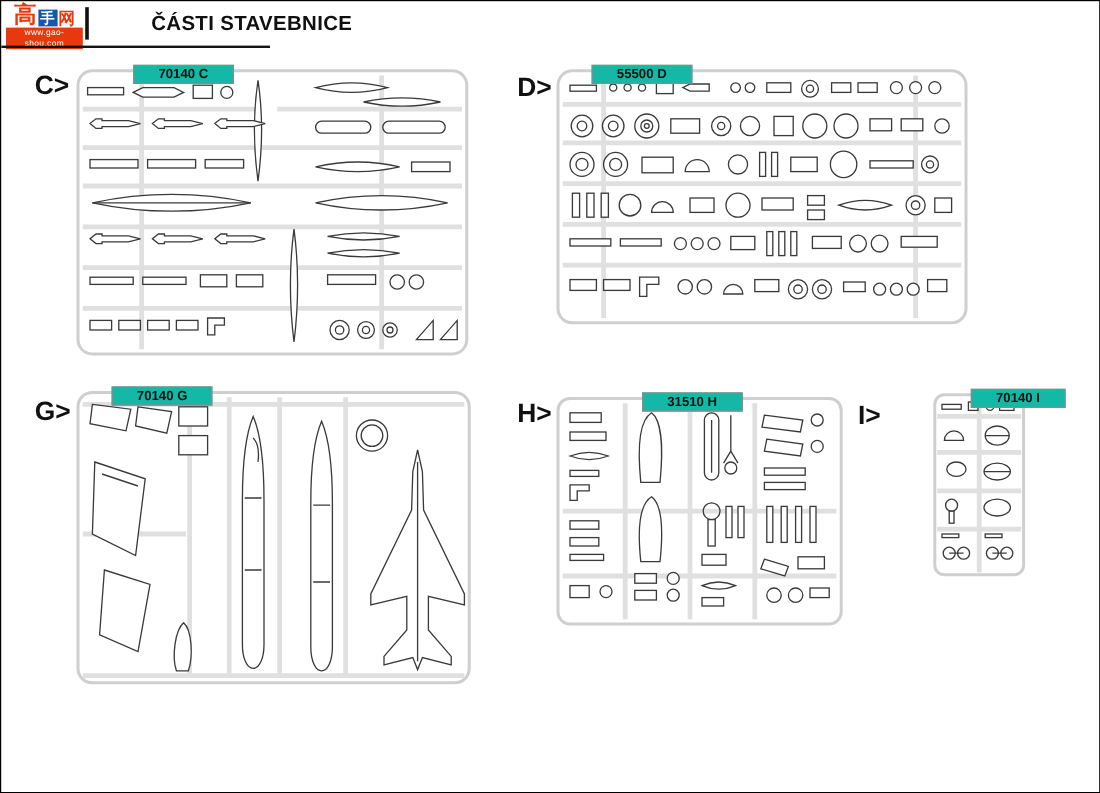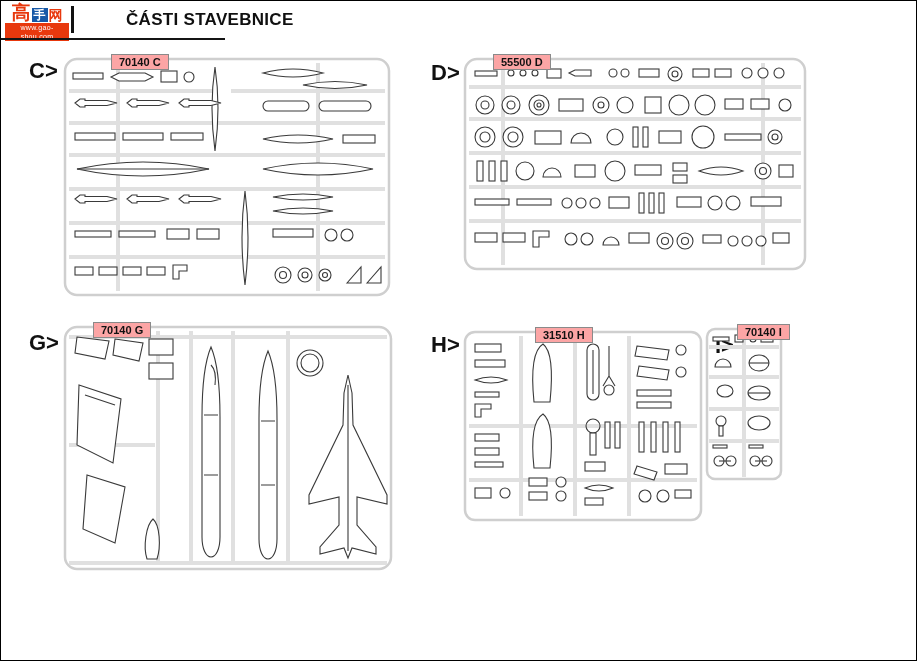--- a/index.html
+++ b/index.html
@@ -17,22 +17,22 @@
   .wm-wang { color:#e8380d; font-weight:bold; font-size:14px; line-height:1; }
   .wm-url { margin-top:1px; background:#e8380d; color:#fff; font-size:7px; line-height:9px; letter-spacing:.3px; }
   .hdr-bar { position:absolute; left:70px; top:5px; width:3px; height:27px; background:#111; }
   .title { position:absolute; left:81px; top:9px; font-size:17px; font-weight:bold; letter-spacing:.3px; color:#101010;margin-left:44px; }
   .hdr-line { position:absolute; left:0; top:37px; width:224px; height:2px; background:#141414; }
   
   .sprue-letter { position:absolute; font-size:22px; font-weight:bold; color:#111; }
   .panel { position:absolute; }
   .panel svg { display:block; width:100%; height:100%; }
   .code-tag {
-    position:absolute; top:-3px; background:#fca5a5; border:1.5px solid #8a8a8a;
-    padding:1px 7px; font-size:11px; font-weight:bold; color:#111;
+    position:absolute; top:-3px; background:#14b8a6; border:1.5px solid #8a8a8a;
+    padding:1px 20px; font-size:11px; font-weight:bold; color:#111;
     white-space:nowrap; z-index:2;
   }
   .frame { fill:none; stroke:#cfcfcf; stroke-width:2.5; }
   .runner { fill:none; stroke:#e0e0e0; stroke-width:4; stroke-linecap:square; }
   .part { fill:#ffffff; stroke:#3a3a3a; stroke-width:1.1; }
   .partn { fill:none; stroke:#3a3a3a; stroke-width:1.1; }
   
   .footer { position:absolute; right:14px; bottom:10px; display:flex; align-items:center; gap:6px; }
   .hs-icon { width:21px; height:21px; background:#d42a1e; display:flex; align-items:center; justify-content:center; }
   .hs-text { color:#a8adb3; font-weight:bold; font-size:16px; letter-spacing:1px; }
@@ -298,21 +298,21 @@
         <rect class="part" x="202" y="134" width="22" height="10"></rect>
         <circle class="part" cx="182" cy="166" r="6"></circle>
           <circle class="part" cx="200" cy="166" r="6"></circle>
         <rect class="part" x="212" y="160" width="16" height="8"></rect>
       </svg>
     </div>
   </section>
 
   <section>
     <div class="sprue-letter" style="left:714px; top:332px;">I&gt;</div>
-    <div class="panel" style="left:704px; top:326px; width:78px; height:154px;">
+    <div class="panel" style="left:776px; top:326px; width:78px; height:154px;">
       <div class="code-tag" style="left:32px;">70140 I</div>
       <svg viewBox="0 0 78 154">
         <rect class="frame" x="2" y="2" width="74" height="150" rx="8"></rect>
         <path class="runner" d="M6 20 H72 M6 50 H72 M6 82 H72 M6 114 H72 M39 6 V148"></path>
         <rect class="part" x="8" y="10" width="16" height="4"></rect>
         <rect class="part" x="30" y="8" width="8" height="7"></rect>
         <circle class="part" cx="48" cy="12" r="3"></circle>
         <rect class="part" x="56" y="9" width="12" height="6"></rect>
         <path class="part" d="M10 40 a8 8 0 0 1 16 0 z"></path>
         <ellipse class="part" cx="54" cy="36" rx="10" ry="8"></ellipse>

